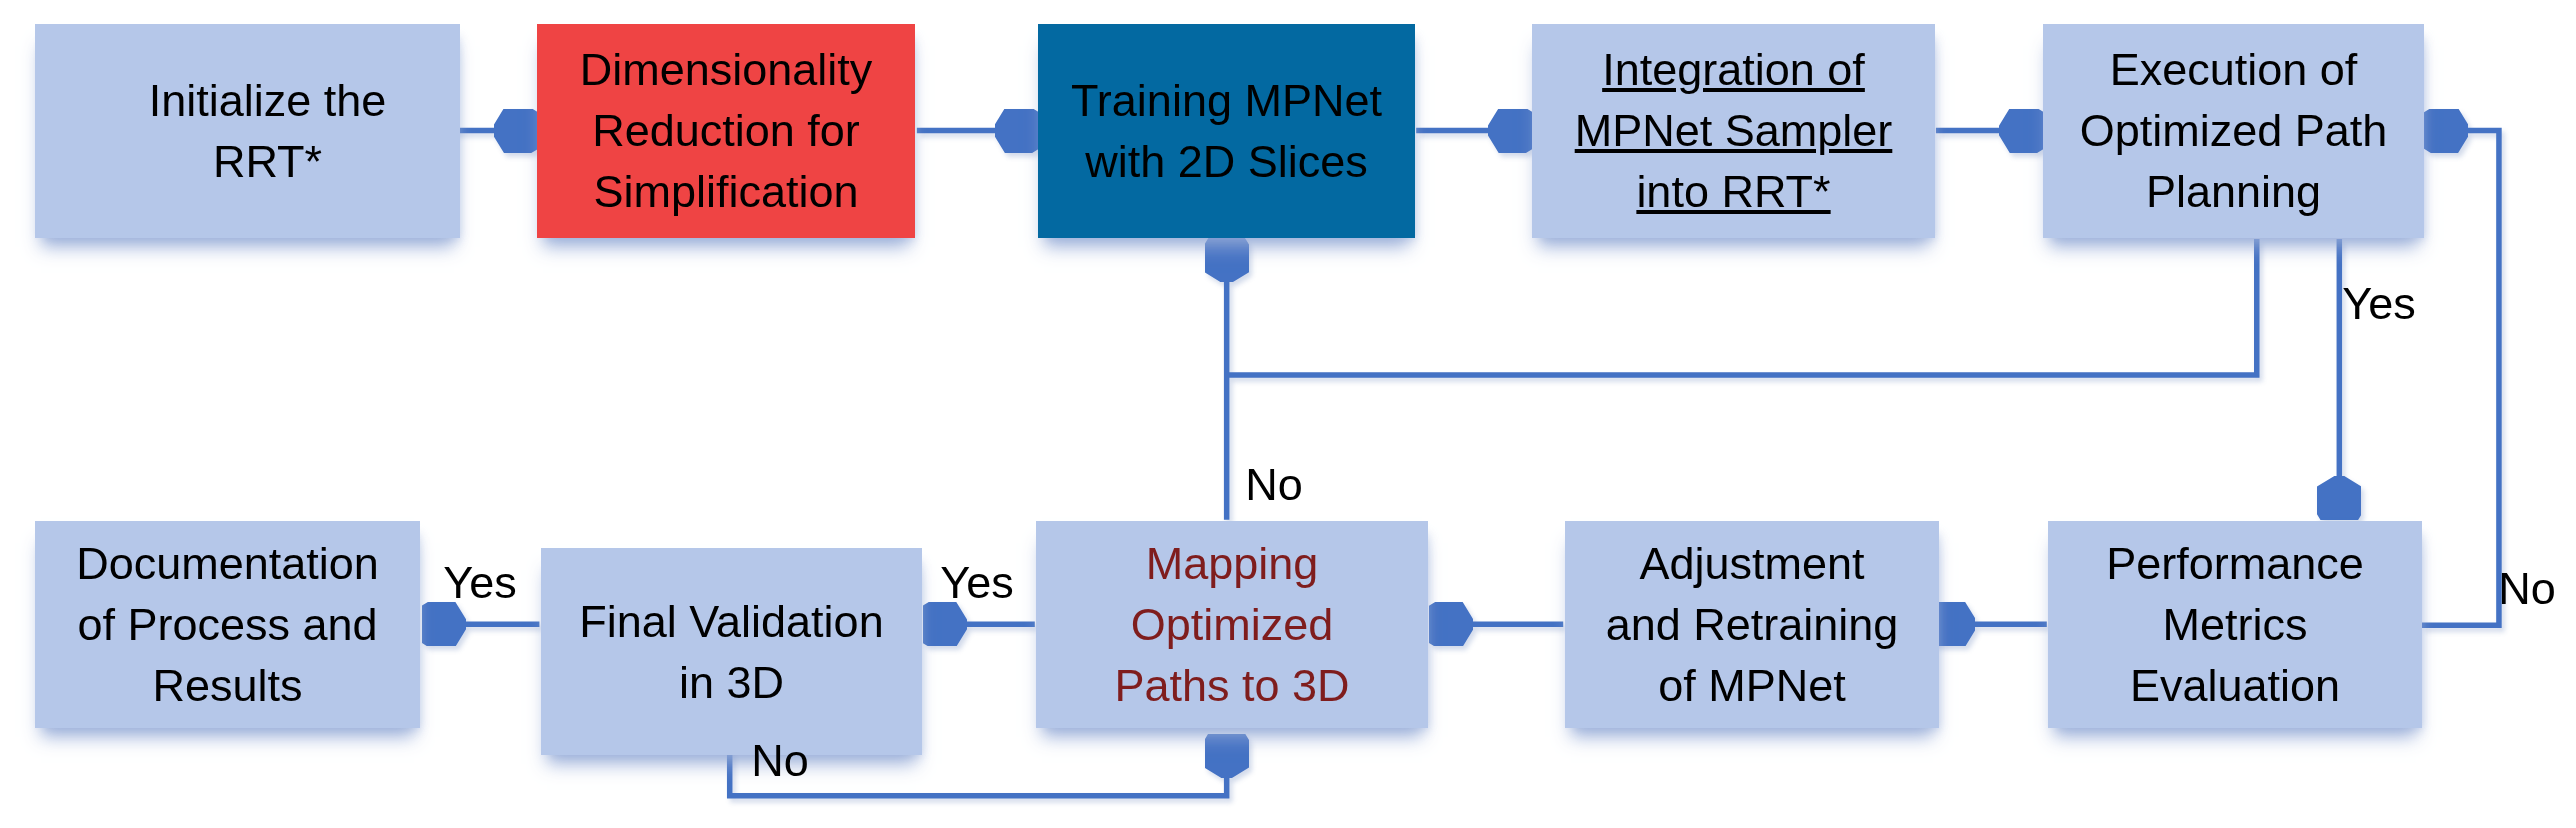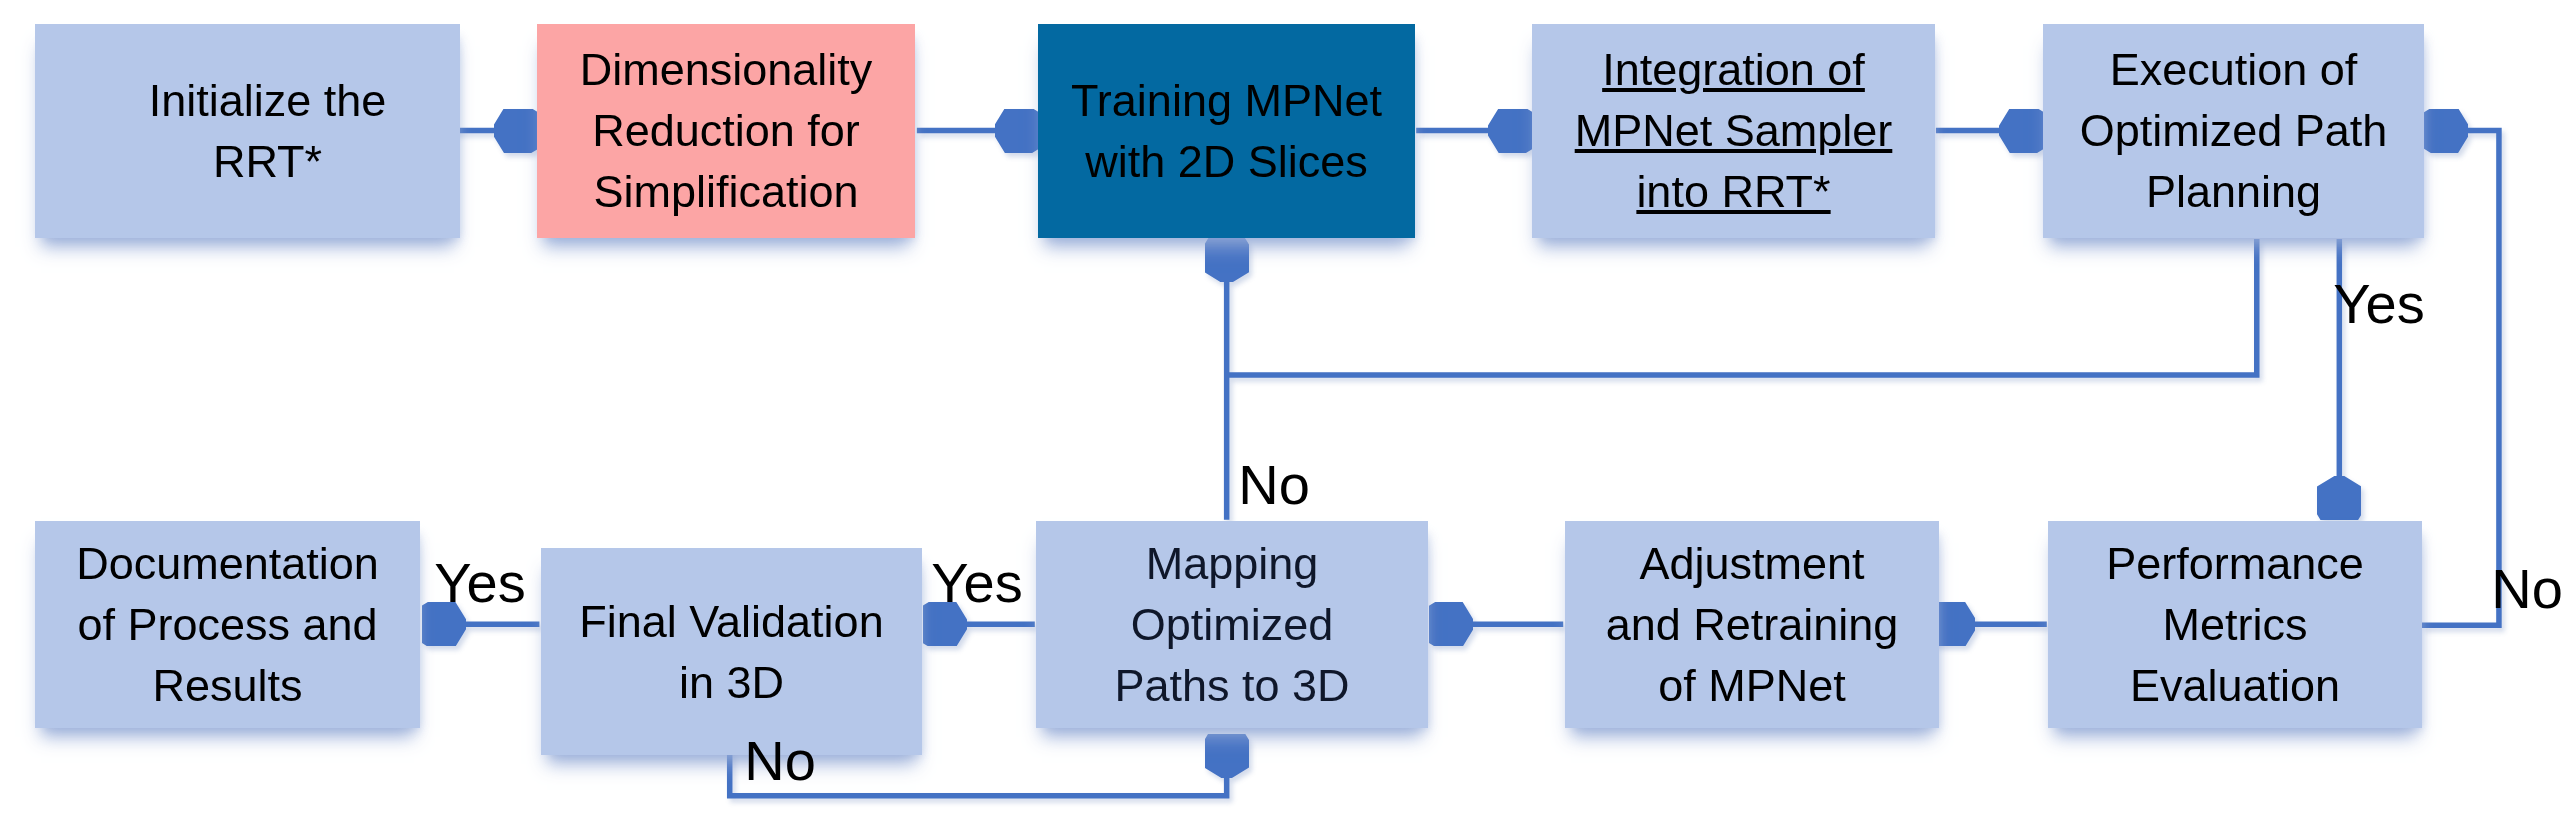--- a/index.html
+++ b/index.html
@@ -42,21 +42,21 @@
     box-shadow: 0 15.7px 17.3px -6.3px rgba(146, 168, 214, 0.85),
                 4.7px 7.9px 9.4px -4.7px rgba(146, 168, 214, 0.45);
   }
   .node-line {
     white-space: nowrap;
   }
   .edge-label {
     position: absolute;
     transform: translate(-50%, -50%);
     color: #000000;
-    font-size: 56px;
+    font-size: 45px;
     line-height: 47px;
     white-space: nowrap;
   }
 </style>
 </head>
 <body>
 
 <div id="stage" style="background: rgb(255, 255, 255);">
   <svg id="connector-layer" xmlns="http://www.w3.org/2000/svg" viewBox="0 0 3276 1053">
     <defs>
@@ -78,21 +78,21 @@
         <path d="M1316 794 L1183 794" stroke="#4472C4" marker-end="url(#arrowhead)"></path>
         <path d="M686 794 L546 794" stroke="#4472C4" marker-end="url(#arrowhead)"></path>
         <path d="M928 928 L928 1012 L1560 1012 L1560 943" stroke="#4472C4" marker-end="url(#arrowhead)"></path>
       </g>
   </svg>
   <div id="node-layer">
       <div class="node" style="left: 35px; top: 23.6px; width: 385px; height: 214px; background: rgb(181, 199, 233); color: rgb(0, 0, 0); padding-left: 40px;">
         <div class="node-line">Initialize the</div>
         <div class="node-line">RRT*</div>
       </div>
-      <div class="node" style="left: 537px; top: 23.6px; width: 378px; height: 214px; background: #fca5a5; color: rgb(0, 0, 0);">
+      <div class="node" style="left: 537px; top: 23.6px; width: 378px; height: 214px; background: #ef4444; color: rgb(0, 0, 0);">
         <div class="node-line">Dimensionality</div>
         <div class="node-line">Reduction for</div>
         <div class="node-line">Simplification</div>
       </div>
       <div class="node" style="left: 1038px; top: 23.6px; width: 377px; height: 214px; background: #0369a1; color: rgb(0, 0, 0);">
         <div class="node-line">Training MPNet</div>
         <div class="node-line">with 2D Slices</div>
       </div>
       <div class="node" style="left: 1532px; top: 23.6px; width: 403px; height: 214px; background: rgb(181, 199, 233); color: rgb(0, 0, 0); text-decoration: underline;">
         <div class="node-line">Integration of</div>
@@ -106,21 +106,21 @@
       </div>
       <div class="node" style="left: 35px; top: 521px; width: 385px; height: 207px; background: rgb(181, 199, 233); color: rgb(0, 0, 0);">
         <div class="node-line">Documentation</div>
         <div class="node-line">of Process and</div>
         <div class="node-line">Results</div>
       </div>
       <div class="node" style="left: 541px; top: 521px; width: 381px; height: 207px; background: rgb(181, 199, 233); color: rgb(0, 0, 0); margin-top: 27px;">
         <div class="node-line">Final Validation</div>
         <div class="node-line">in 3D</div>
       </div>
-      <div class="node" style="left: 1036px; top: 521px; width: 392px; height: 207px; background: rgb(181, 199, 233); color: #0f172a;">
+      <div class="node" style="left: 1036px; top: 521px; width: 392px; height: 207px; background: rgb(181, 199, 233); color: #7f1d1d;">
         <div class="node-line">Mapping</div>
         <div class="node-line">Optimized</div>
         <div class="node-line">Paths to 3D</div>
       </div>
       <div class="node" style="left: 1565px; top: 521px; width: 374px; height: 207px; background: rgb(181, 199, 233); color: rgb(0, 0, 0);">
         <div class="node-line">Adjustment</div>
         <div class="node-line">and Retraining</div>
         <div class="node-line">of MPNet</div>
       </div>
       <div class="node" style="left: 2048px; top: 521px; width: 374px; height: 207px; background: rgb(181, 199, 233); color: rgb(0, 0, 0);">

